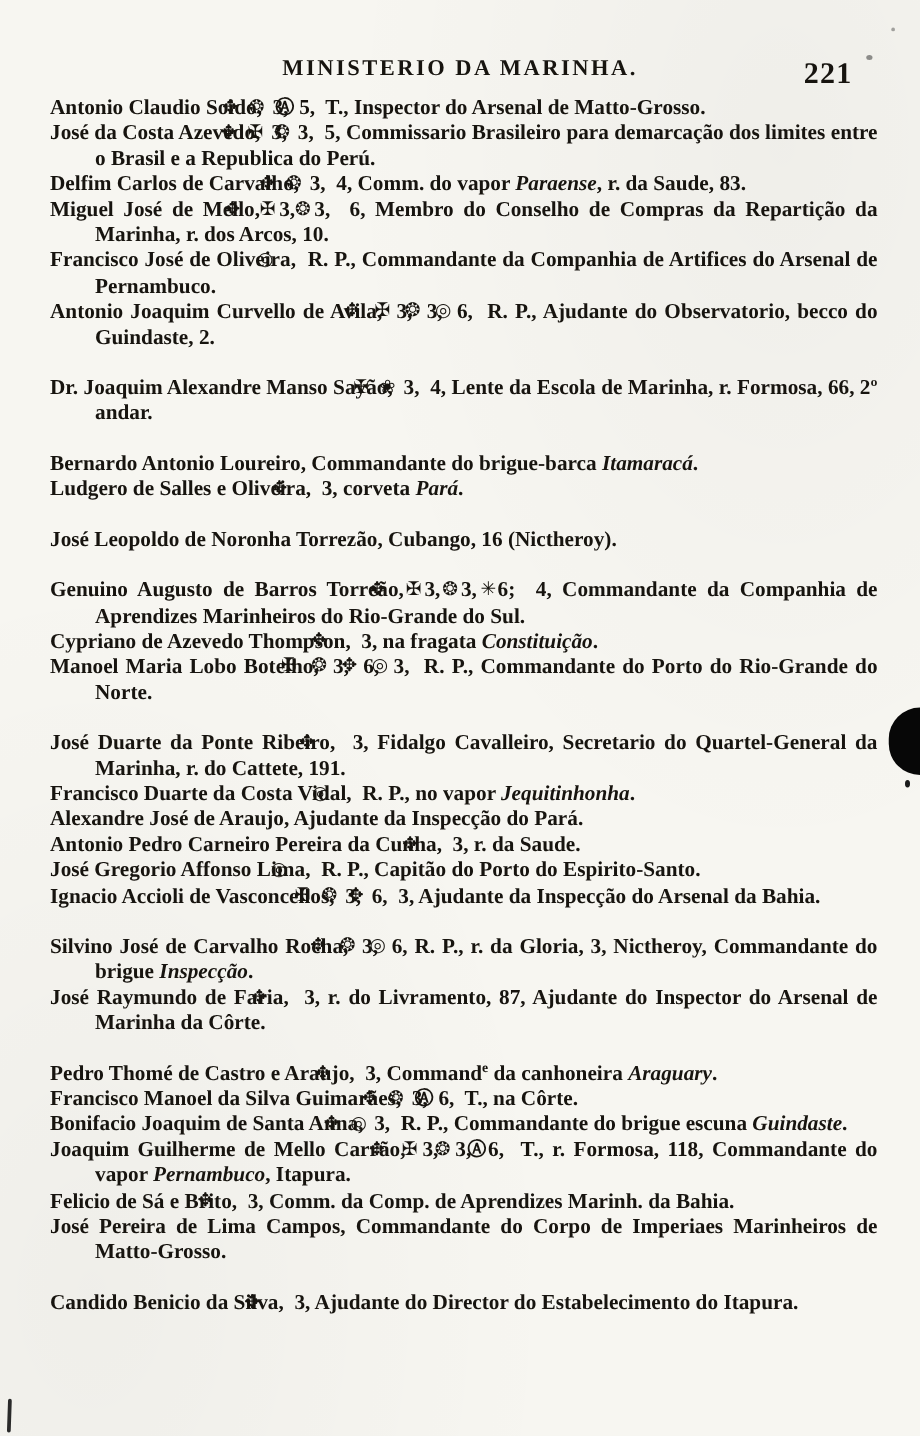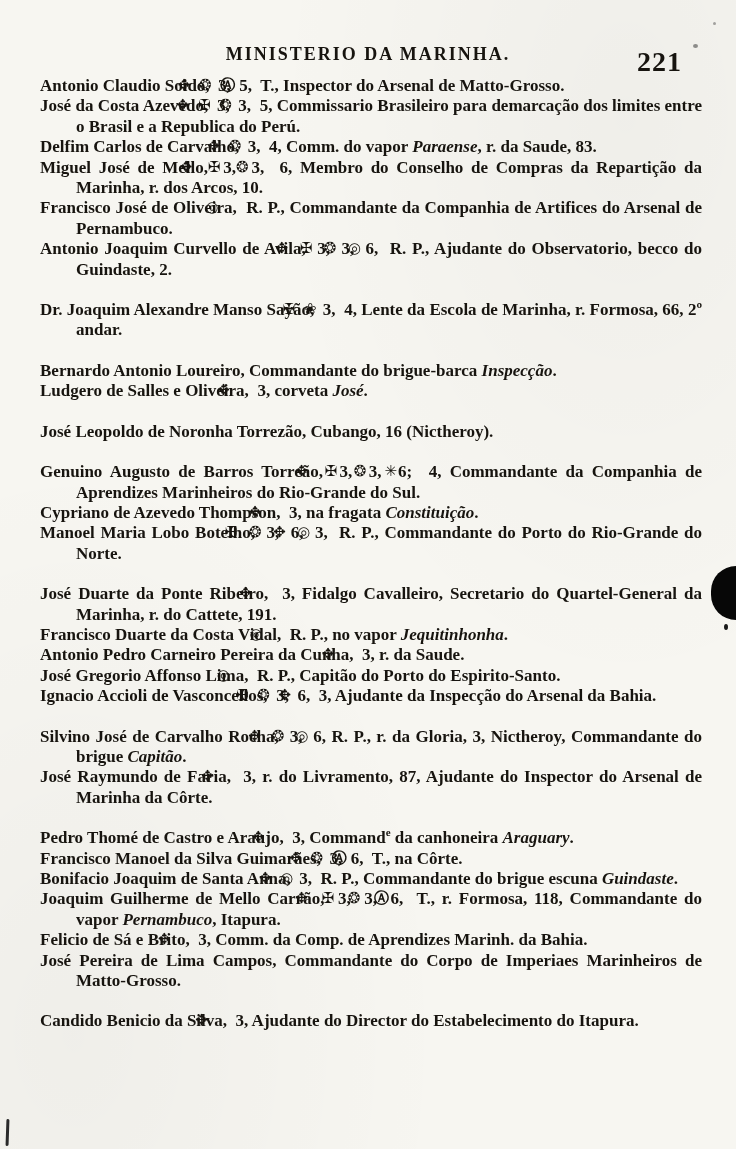--- a/index.html
+++ b/index.html
@@ -22,21 +22,21 @@
   .page-header {
     position:absolute; top:44px; left:0; width:100%;
     text-align:center;
   }
   .page-title {
     font-size:18px; font-weight:bold; letter-spacing:2px;
     display:inline-block;
   }
   .page-number {
     position:absolute; top:46px; right:54px;
-    font-size:28px; font-weight:bold; letter-spacing:1px;
+    font-size:24px; font-weight:bold; letter-spacing:1px;
   }
   .entries {
     position:absolute; top:76px; left:40px; width:662px;
   }
   p.entry {
     margin:0; padding-left:36px; text-indent:-36px;
     font-size:17px; line-height:20.4px; font-weight:bold;
     text-align:justify;
   }
   p.entry.gap { margin-top:20px; }
@@ -74,32 +74,33 @@
   <span class="page-number">221</span>
 
   <div class="entries">
       <p class="entry">Antonio Claudio Soido, <span class="sym">✥</span> 3, <span class="sym">❂</span> 5, <span class="sym">Ⓐ</span> T., Inspector do Arsenal de Matto-Grosso.</p>
       <p class="entry">José da Costa Azevedo, <span class="sym">✥</span> 3, <span class="sym">✠</span> 3, <span class="sym">❂</span> 5, Commissario Brasileiro para demarcação dos limites entre o Brasil e a Republica do Perú.</p>
       <p class="entry">Delfim Carlos de Carvalho, <span class="sym">✥</span> 3, <span class="sym">❂</span> 4, Comm. do vapor <em>Paraense</em>, r. da Saude, 83.</p>
       <p class="entry">Miguel José de Mello, <span class="sym">✥</span> 3, <span class="sym">✠</span> 3, <span class="sym">❂</span> 6, Membro do Conselho de Compras da Repartição da Marinha, r. dos Arcos, 10.</p>
       <p class="entry">Francisco José de Oliveira, <span class="sym">◎</span> R. P., Commandante da Companhia de Artifices do Arsenal de Pernambuco.</p>
       <p class="entry">Antonio Joaquim Curvello de Avila, <span class="sym">✥</span> 3, <span class="sym">✠</span> 3, <span class="sym">❂</span> 6, <span class="sym">◎</span> R. P., Ajudante do Observatorio, becco do Guindaste, 2.</p>
       <p class="entry gap">Dr. Joaquim Alexandre Manso Sayão, <span class="sym">✠</span> 3, <span class="sym">❀</span> 4, Lente da Escola de Marinha, r. Formosa, 66, 2º andar.</p>
-      <p class="entry gap">Bernardo Antonio Loureiro, Commandante do brigue-barca <em>Inspecção</em>.</p>
-      <p class="entry">Ludgero de Salles e Oliveira, <span class="sym">✥</span> 3, corveta <em>José</em>.</p>
+      <p class="entry gap">Bernardo Antonio Loureiro, Commandante do brigue-barca <em>Itamaracá</em>.</p>
+      <p class="entry">Ludgero de Salles e Oliveira, <span class="sym">✥</span> 3, corveta <em>Pará</em>.</p>
       <p class="entry gap">José Leopoldo de Noronha Torrezão, Cubango, 16 (Nictheroy).</p>
       <p class="entry gap">Genuino Augusto de Barros Torreão, <span class="sym">✥</span> 3, <span class="sym">✠</span> 3, <span class="sym">❂</span> 6; <span class="sym">✳</span> 4, Commandante da Companhia de Aprendizes Marinheiros do Rio-Grande do Sul.</p>
       <p class="entry">Cypriano de Azevedo Thompson, <span class="sym">✥</span> 3, na fragata <em>Constituição</em>.</p>
       <p class="entry">Manoel Maria Lobo Botelho, <span class="sym">✠</span> 3, <span class="sym">❂</span> 6, <span class="sym">✥</span> 3, <span class="sym">◎</span> R. P., Commandante do Porto do Rio-Grande do Norte.</p>
       <p class="entry gap">José Duarte da Ponte Ribeiro, <span class="sym">✥</span> 3, Fidalgo Cavalleiro, Secretario do Quartel-General da Marinha, r. do Cattete, 191.</p>
       <p class="entry">Francisco Duarte da Costa Vidal, <span class="sym">◎</span> R. P., no vapor <em>Jequitinhonha</em>.</p>
+      <p class="entry">Alexandre José de Araujo, Ajudante da Inspecção do Pará.</p>
       <p class="entry">Antonio Pedro Carneiro Pereira da Cunha, <span class="sym">✥</span> 3, r. da Saude.</p>
       <p class="entry">José Gregorio Affonso Lima, <span class="sym">◎</span> R. P., Capitão do Porto do Espirito-Santo.</p>
       <p class="entry">Ignacio Accioli de Vasconcellos, <span class="sym">✠</span> 3, <span class="sym">❂</span> 6, <span class="sym">✥</span> 3, Ajudante da Inspecção do Arsenal da Bahia.</p>
-      <p class="entry gap">Silvino José de Carvalho Rocha, <span class="sym">✥</span> 3, <span class="sym">❂</span> 6, <span class="sym">◎</span>R. P., r. da Gloria, 3, Nictheroy, Commandante do brigue <em>Capitão</em>.</p>
+      <p class="entry gap">Silvino José de Carvalho Rocha, <span class="sym">✥</span> 3, <span class="sym">❂</span> 6, <span class="sym">◎</span>R. P., r. da Gloria, 3, Nictheroy, Commandante do brigue <em>Inspecção</em>.</p>
       <p class="entry">José Raymundo de Faria, <span class="sym">✥</span> 3, r. do Livramento, 87, Ajudante do Inspector do Arsenal de Marinha da Côrte.</p>
       <p class="entry gap">Pedro Thomé de Castro e Araujo, <span class="sym">✥</span> 3, Command<sup>e</sup> da canhoneira <em>Araguary</em>.</p>
       <p class="entry">Francisco Manoel da Silva Guimarães, <span class="sym">✥</span> 3, <span class="sym">❂</span> 6, <span class="sym">Ⓐ</span> T., na Côrte.</p>
       <p class="entry">Bonifacio Joaquim de Santa Anna, <span class="sym">✥</span> 3, <span class="sym">◎</span> R. P., Commandante do brigue escuna <em>Guindaste</em>.</p>
       <p class="entry">Joaquim Guilherme de Mello Carrão, <span class="sym">✥</span> 3, <span class="sym">✠</span> 3, <span class="sym">❂</span> 6, <span class="sym">Ⓐ</span> T., r. Formosa, 118, Commandante do vapor <em>Pernambuco</em>, Itapura.</p>
       <p class="entry">Felicio de Sá e Brito, <span class="sym">✥</span> 3, Comm. da Comp. de Aprendizes Marinh. da Bahia.</p>
       <p class="entry">José Pereira de Lima Campos, Commandante do Corpo de Imperiaes Marinheiros de Matto-Grosso.</p>
       <p class="entry gap">Candido Benicio da Silva, <span class="sym">✥</span> 3, Ajudante do Director do Estabelecimento do Itapura.</p>
     </div>
 

